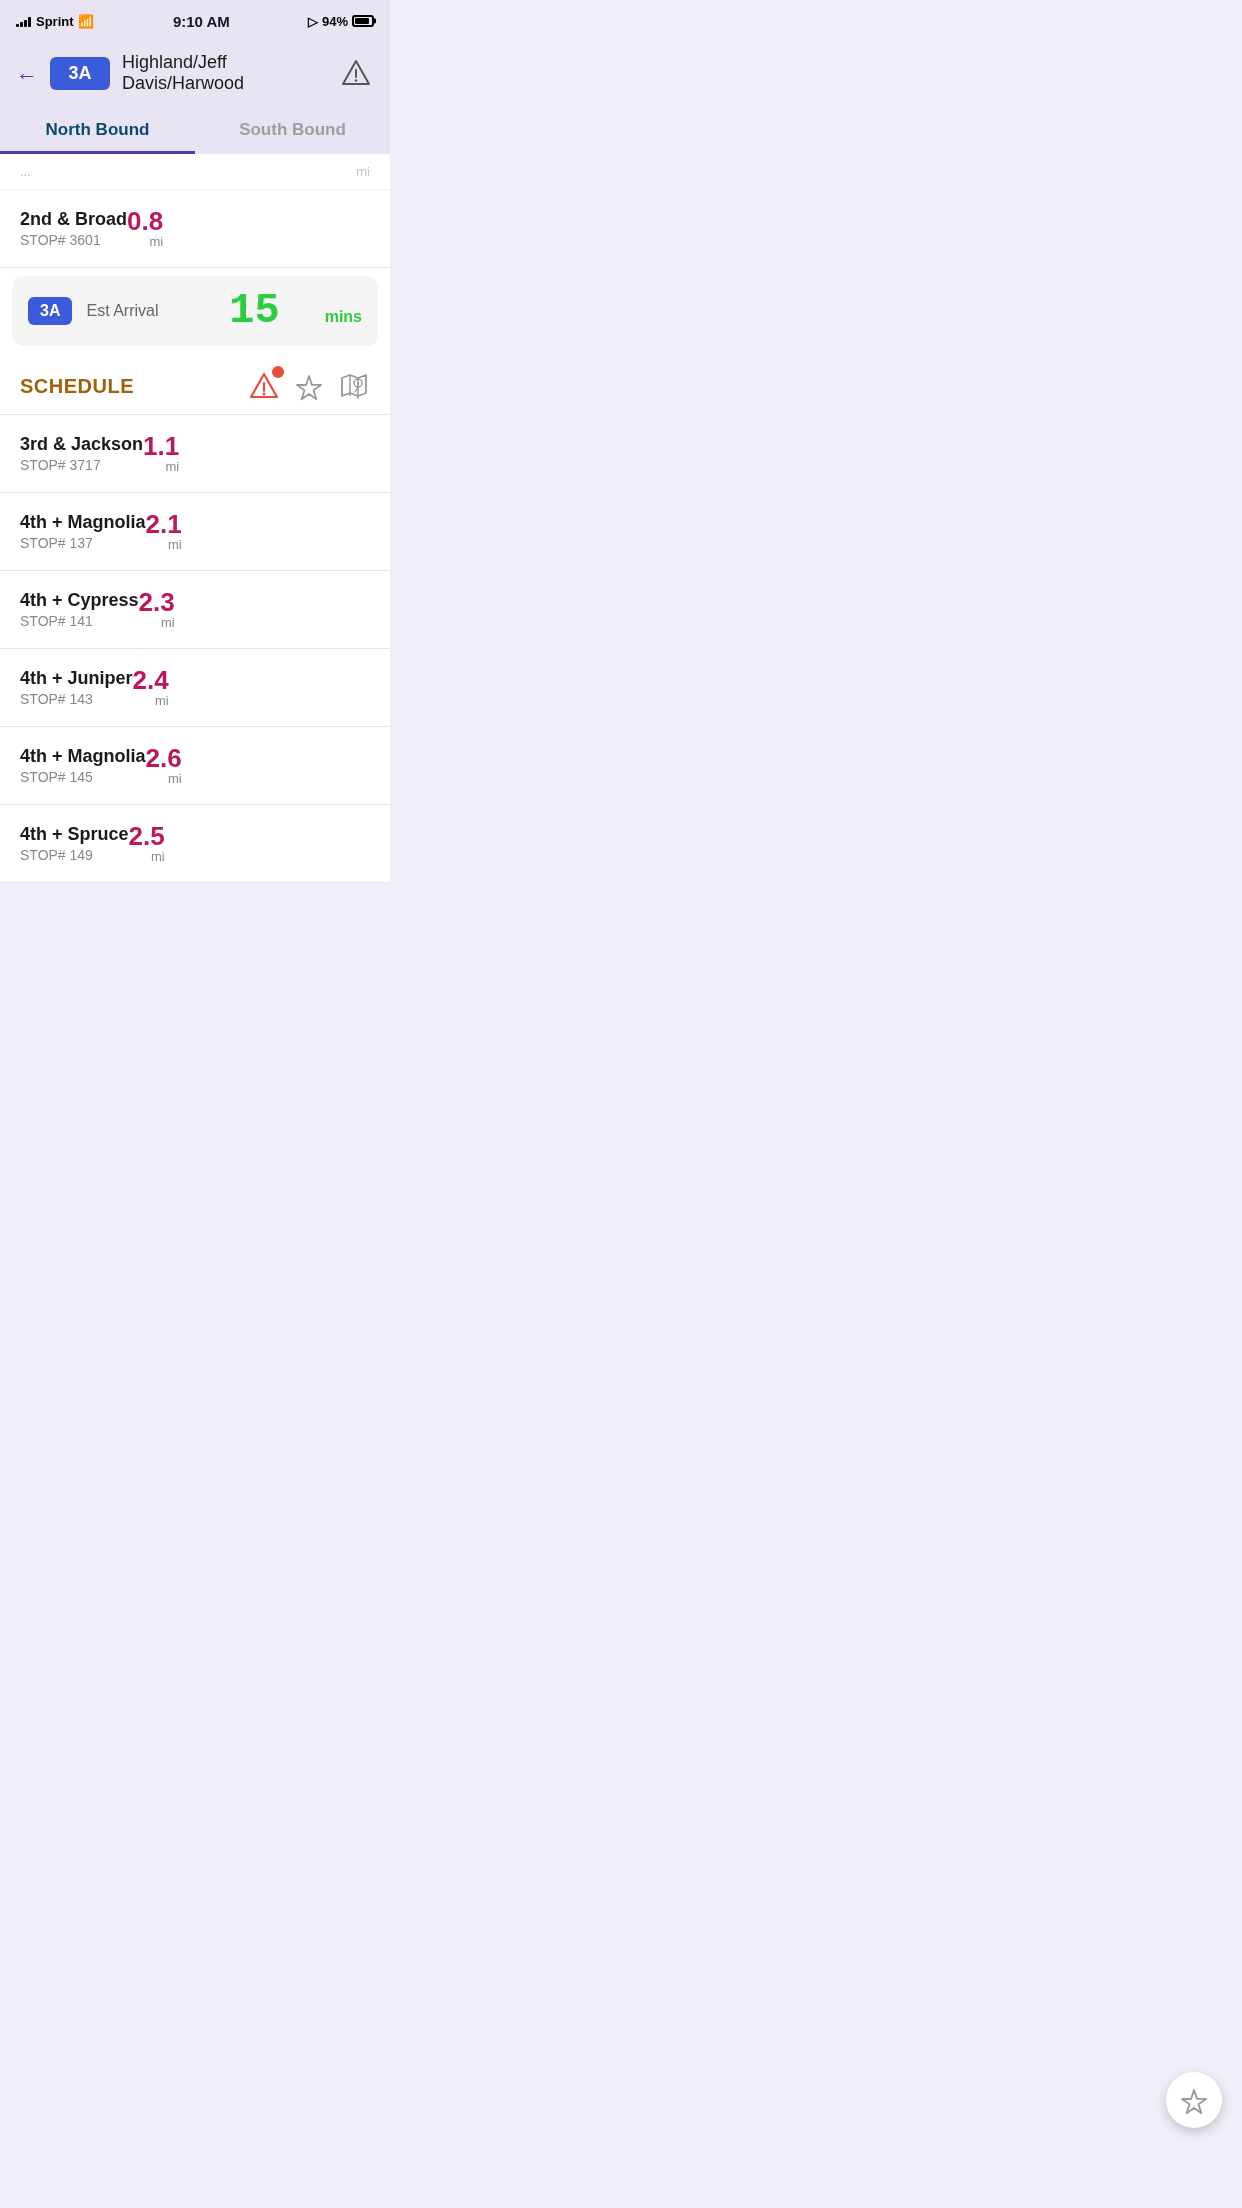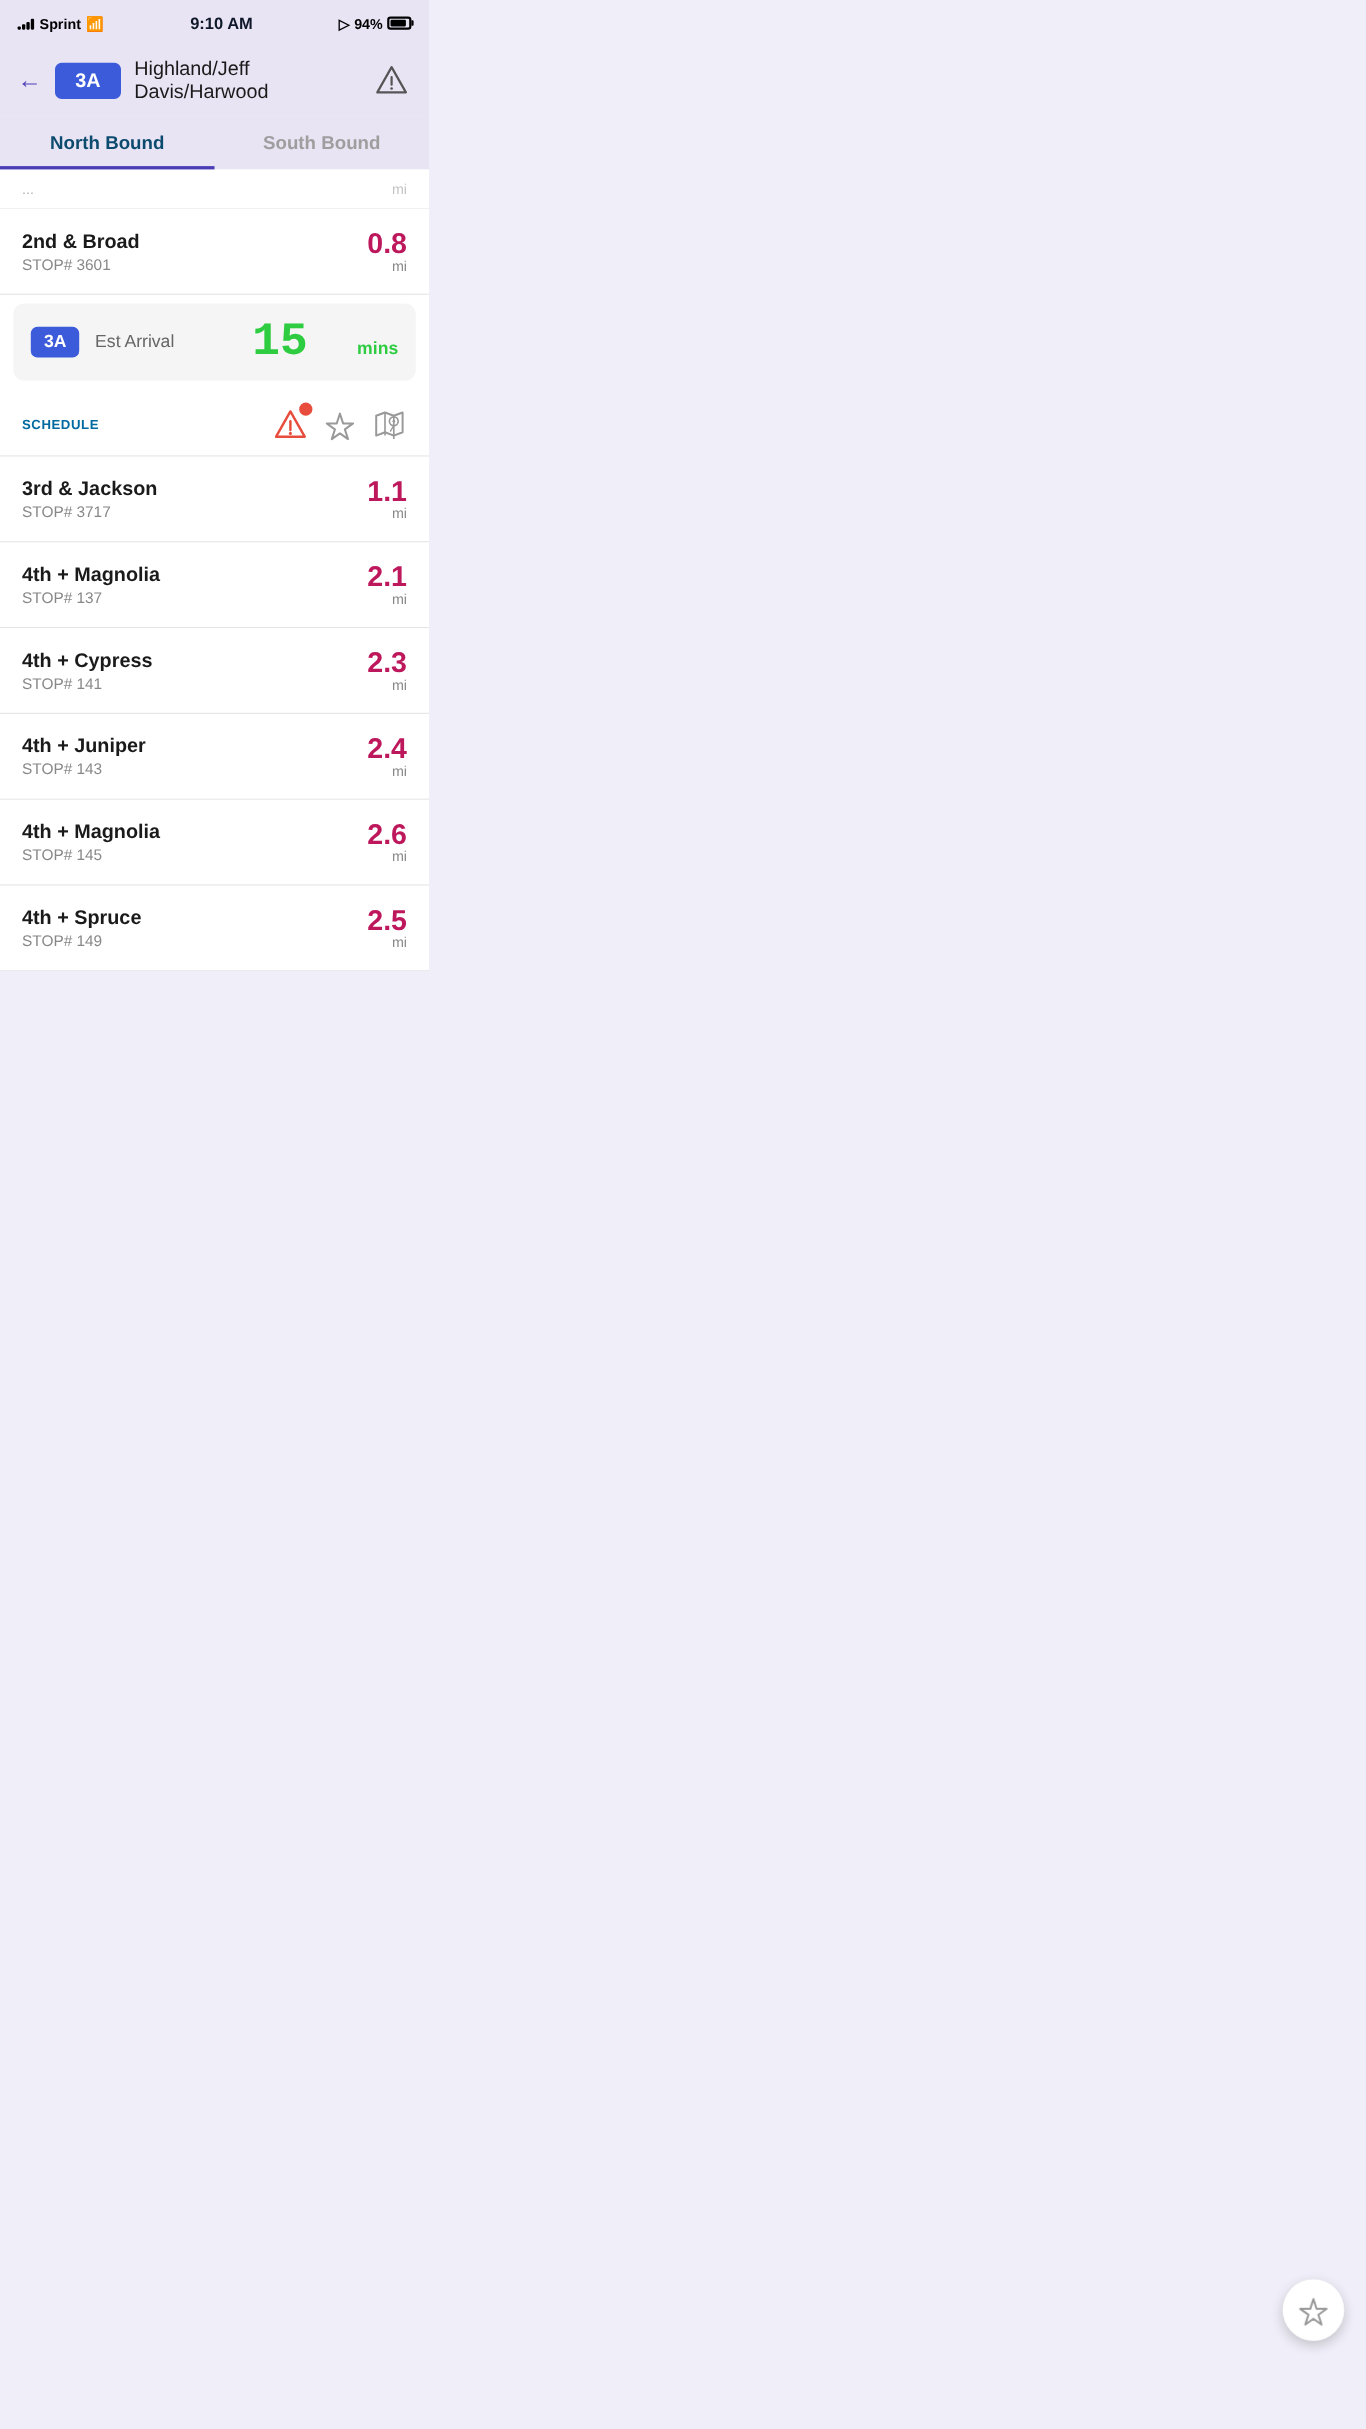--- a/index.html
+++ b/index.html
@@ -185,21 +185,21 @@
     }
     .partial-stop-dist {
       font-size: 13px;
       color: #888;
     }
 
     
     .stop-item {
       padding: 18px 20px;
       display: flex;
-      justify-content: space-between;
+      justify-content: flex-start;
       align-items: center;
       border-bottom: 1px solid #e5e5e5;
     }
     .stop-info {}
     .stop-name {
       font-size: 18px;
       font-weight: 600;
       color: #1a1a1a;
     }
     .stop-number {
@@ -270,23 +270,23 @@
 
     
     .schedule-header {
       display: flex;
       align-items: center;
       justify-content: space-between;
       padding: 16px 20px 12px 20px;
       background: #fff;
     }
     .schedule-label {
-      font-size: 12px;
+      font-size: 20px;
       font-weight: 800;
-      color: #0369a1;
+      color: #a16207;
       letter-spacing: 0.5px;
     }
     .schedule-icons {
       display: flex;
       gap: 14px;
       align-items: center;
     }
     .icon-btn {
       cursor: pointer;
       display: flex;

